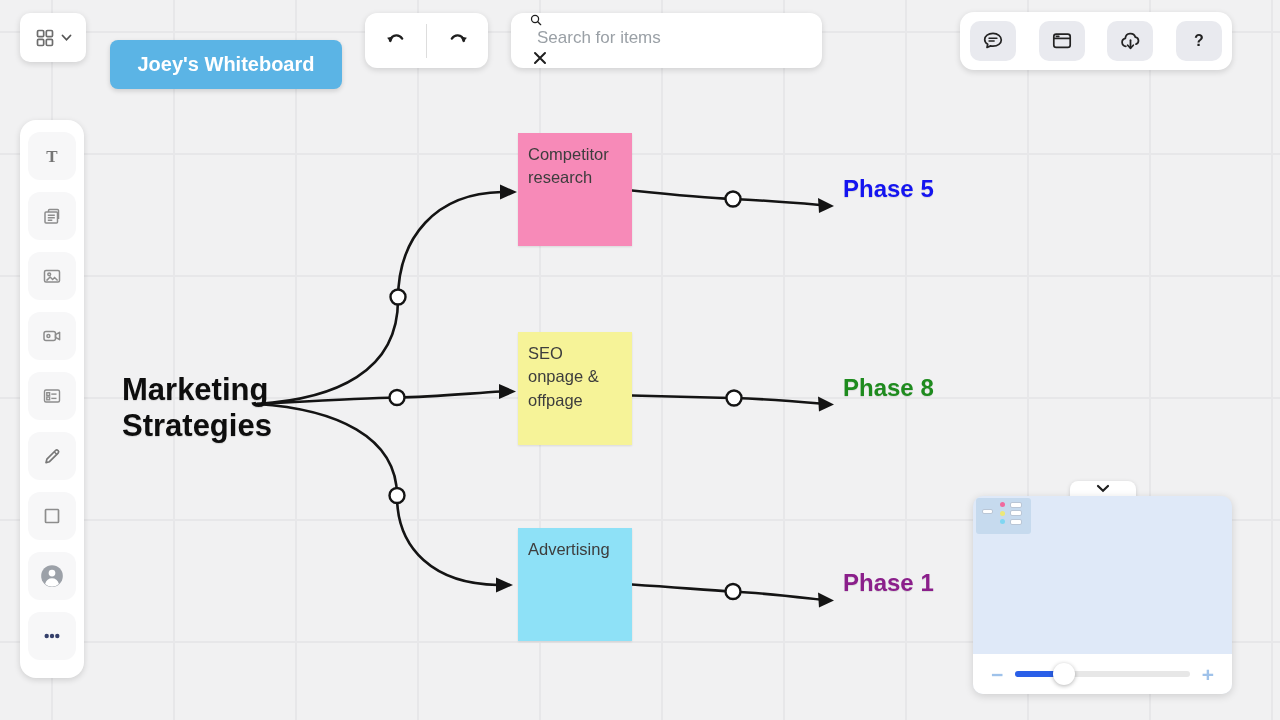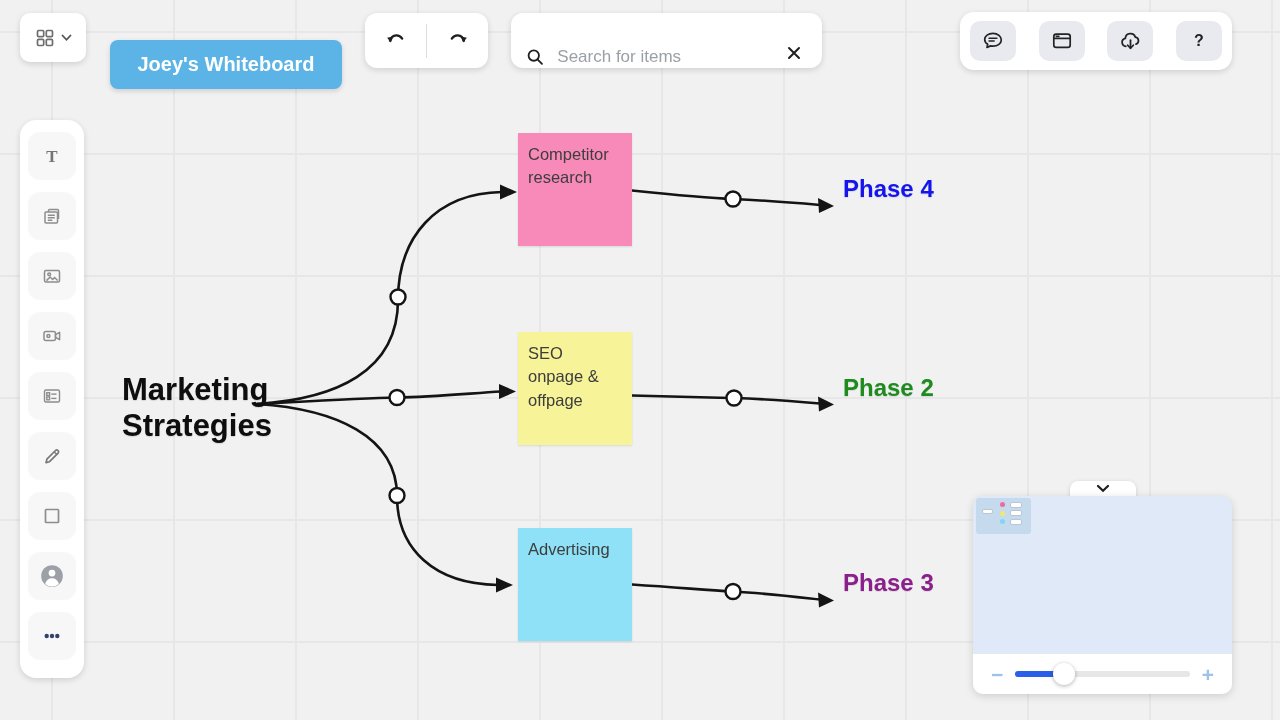--- a/index.html
+++ b/index.html
@@ -16,21 +16,21 @@
   .card{position:absolute;background:#fff;border-radius:12px;box-shadow:0 2px 6px rgba(0,0,0,.14);}
   .iconbtn{display:flex;align-items:center;justify-content:center;cursor:pointer;border:none;background:transparent;padding:0;}
 
   
   .grid-menu{left:20px;top:13px;width:66px;height:49px;border-radius:10px;display:flex;align-items:center;justify-content:center;gap:5px;}
   .title-chip{position:absolute;left:110px;top:13px;width:232px;height:49px;background:#5BB4E5;border-radius:8px;
     display:flex;align-items:center;justify-content:center;color:#fff;font-size:20px;font-weight:bold;box-shadow:0 2px 5px rgba(0,0,0,.15);cursor:pointer;margin-top:27px;}
   .undo-redo{left:365px;top:13px;width:123px;height:55px;display:flex;align-items:center;}
   .undo-redo .half{flex:1;height:100%;display:flex;align-items:center;justify-content:center;}
   .undo-redo .divider{width:1px;height:34px;background:#ddd;}
-  .searchbar{left:511px;top:13px;width:311px;height:55px;display:flex;align-items:flex-end;padding:0 14px;box-sizing:border-box;}
+  .searchbar{left:511px;top:13px;width:311px;height:55px;display:flex;align-items:flex-start;padding:0 14px;box-sizing:border-box;flex-direction:column;}
   .searchbar input{flex:1;border:none;outline:none;background:transparent;font-size:17px;color:#333;margin-left:10px;font-family:"Liberation Sans",sans-serif;}
   .searchbar input::placeholder{color:#9aa0a6;}
   .topright{left:960px;top:12px;width:272px;height:58px;border-radius:14px;display:flex;align-items:center;justify-content:space-between;padding:0 10px;box-sizing:border-box;}
   .sq-btn{width:46px;height:40px;background:#E9EAEF;border-radius:10px;}
   .help-glyph{font-size:16px;font-weight:bold;color:#222;}
 
   
   .sidebar{left:20px;top:120px;width:64px;height:558px;border-radius:16px;display:flex;flex-direction:column;align-items:center;padding-top:12px;gap:12px;box-sizing:border-box;}
   .tool-btn{width:48px;height:48px;background:#F7F7F8;border-radius:12px;}
 
@@ -97,23 +97,23 @@
   <div class="root-label">Marketing
 Strategies</div>
 
   <div class="sticky" style="left: 518px; top: 133px; background-color: rgb(247, 138, 184);">Competitor
 research</div>
   <div class="sticky" style="left: 518px; top: 332px; background-color: rgb(246, 243, 152);">SEO
 onpage &amp;
 offpage</div>
   <div class="sticky" style="left: 518px; top: 528px; background-color: rgb(142, 225, 247);">Advertising</div>
 
-  <div class="phase" style="top: 175px; color: rgb(20, 20, 240);">Phase 4</div>
-  <div class="phase" style="top: 374px; color: rgb(30, 139, 30);">Phase 2</div>
-  <div class="phase" style="top: 569px; color: rgb(139, 31, 139);">Phase 3</div>
+  <div class="phase" style="top: 175px; color: rgb(20, 20, 240);">Phase 5</div>
+  <div class="phase" style="top: 374px; color: rgb(30, 139, 30);">Phase 8</div>
+  <div class="phase" style="top: 569px; color: rgb(139, 31, 139);">Phase 1</div>
 
   <div class="card grid-menu">
     <svg width="22" height="22" viewBox="0 0 22 22">
       <g stroke="#6d6d6d" stroke-width="1.7" fill="none">
         <rect x="3.5" y="3.5" width="6.2" height="6.2" rx="1.2"></rect>
           <rect x="12.3" y="3.5" width="6.2" height="6.2" rx="1.2"></rect>
         <rect x="3.5" y="12.3" width="6.2" height="6.2" rx="1.2"></rect>
           <rect x="12.3" y="12.3" width="6.2" height="6.2" rx="1.2"></rect>
       </g>
     </svg>

